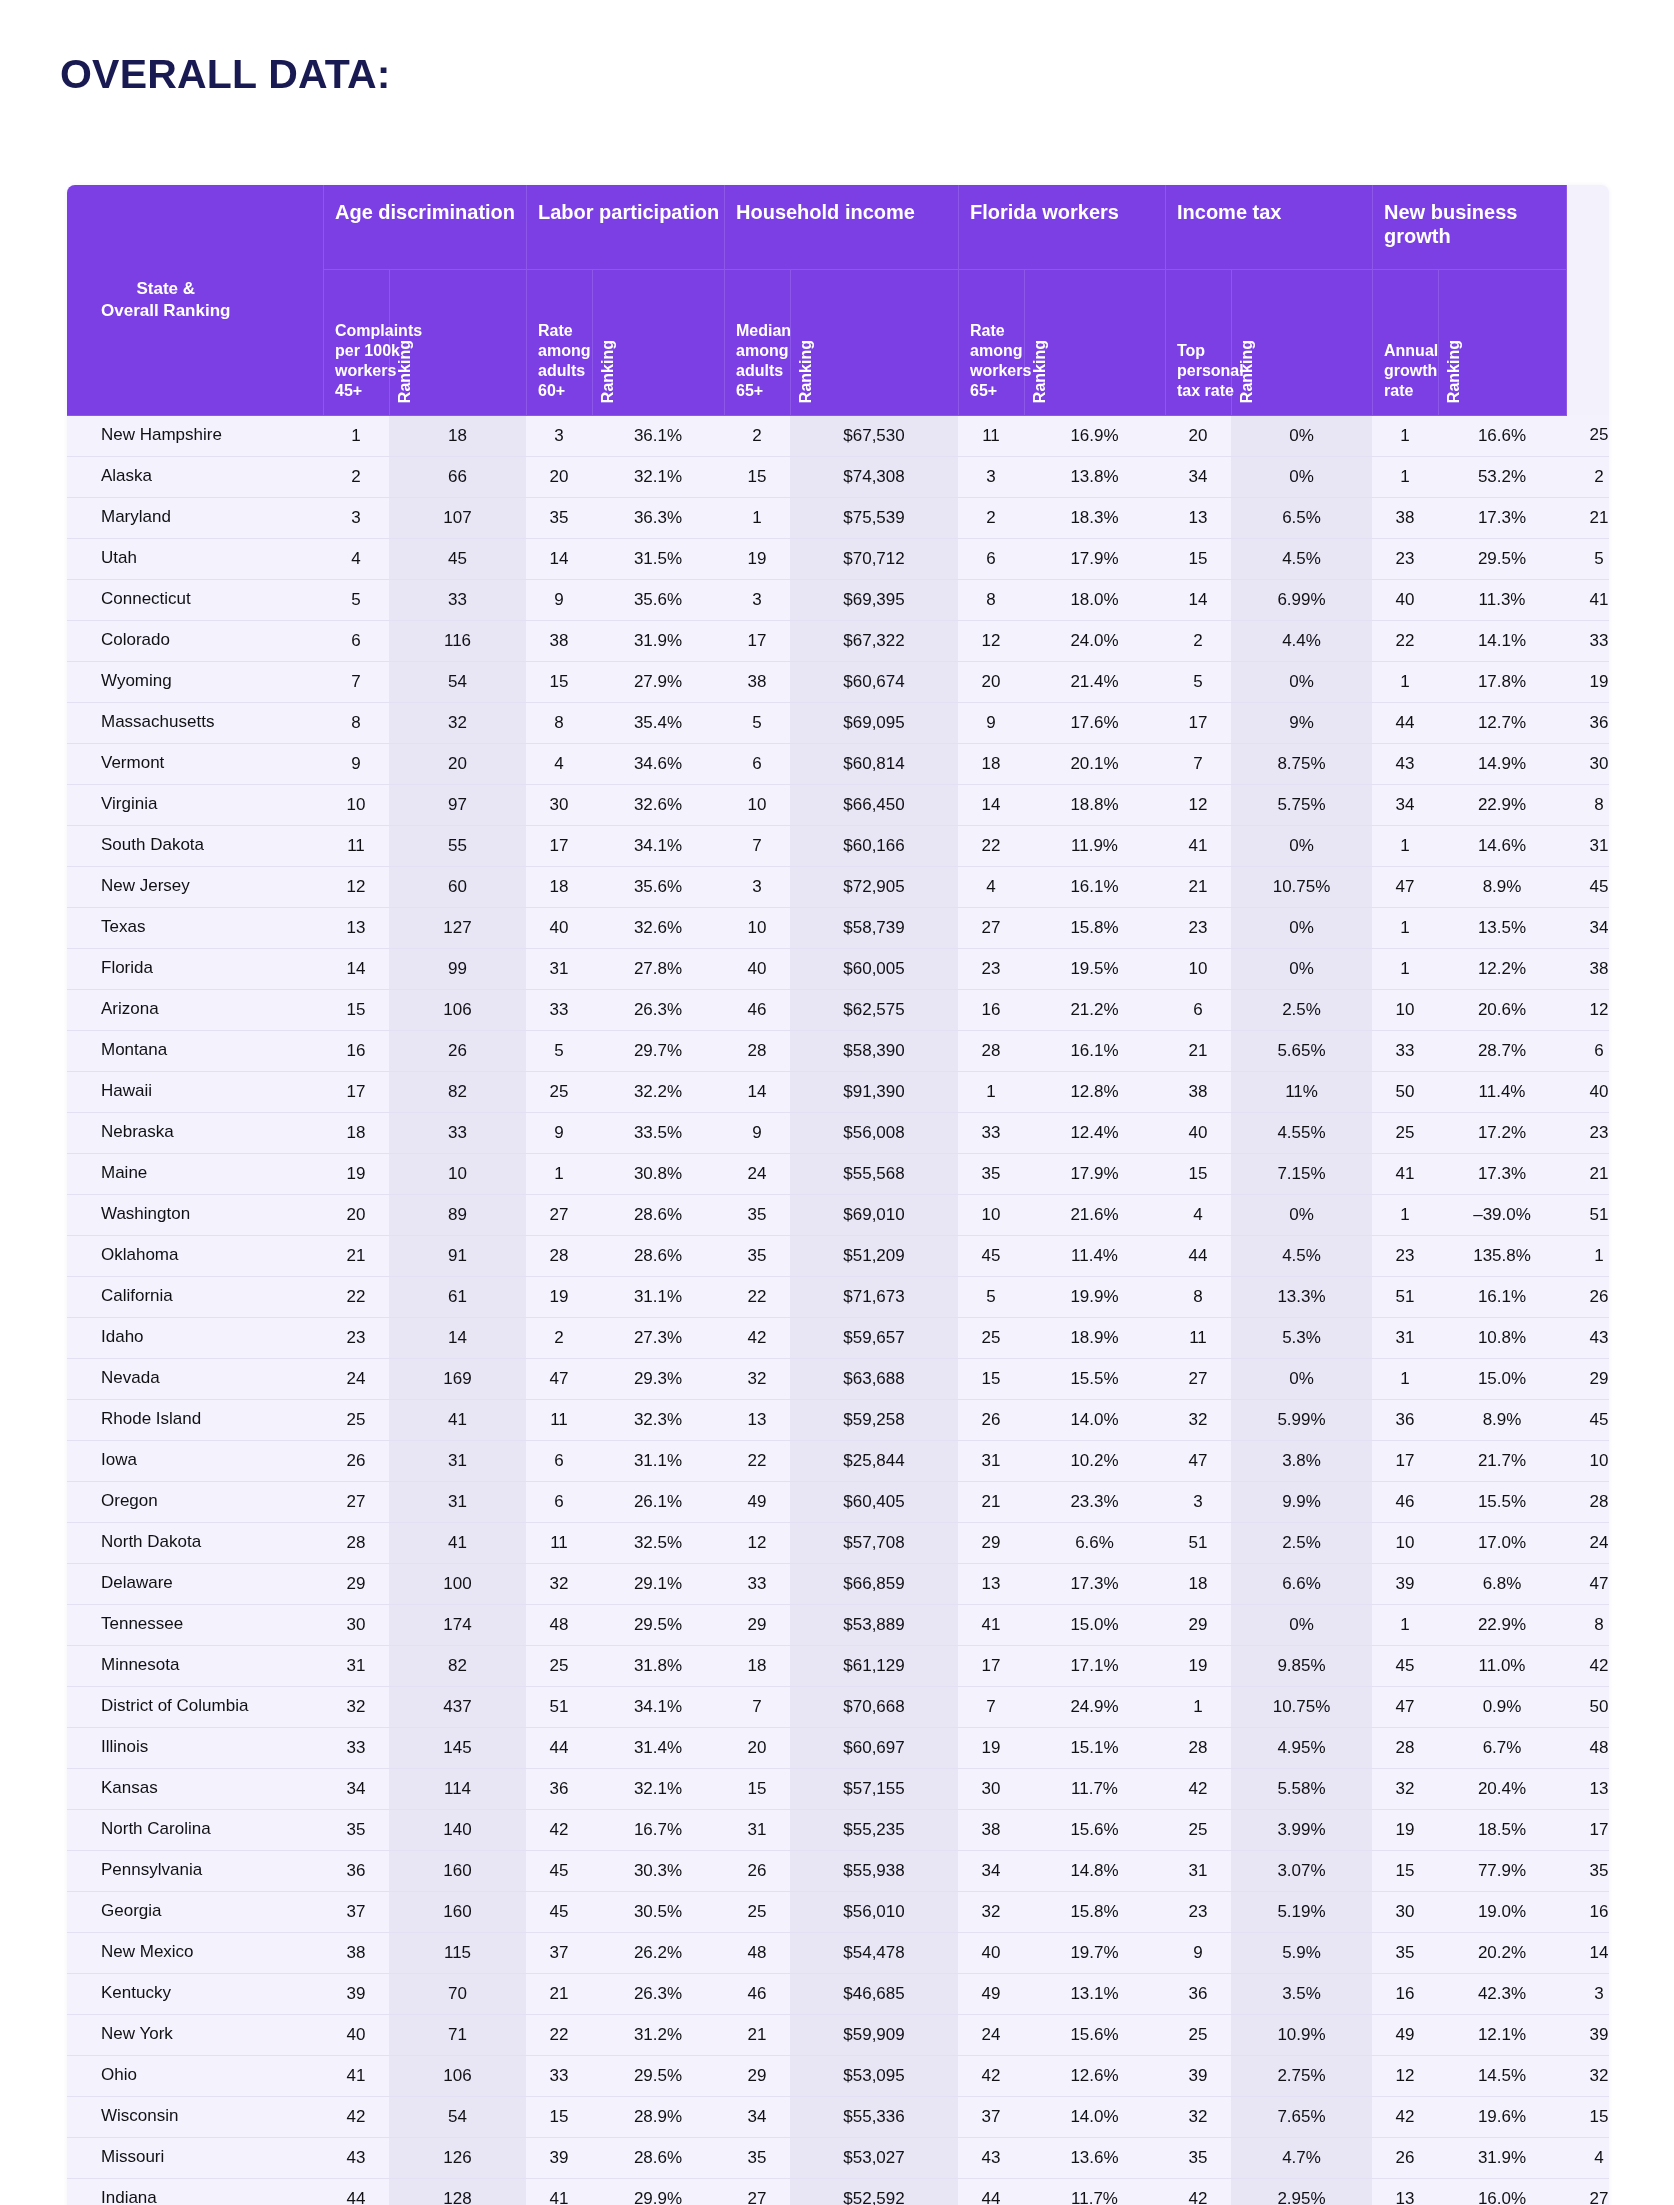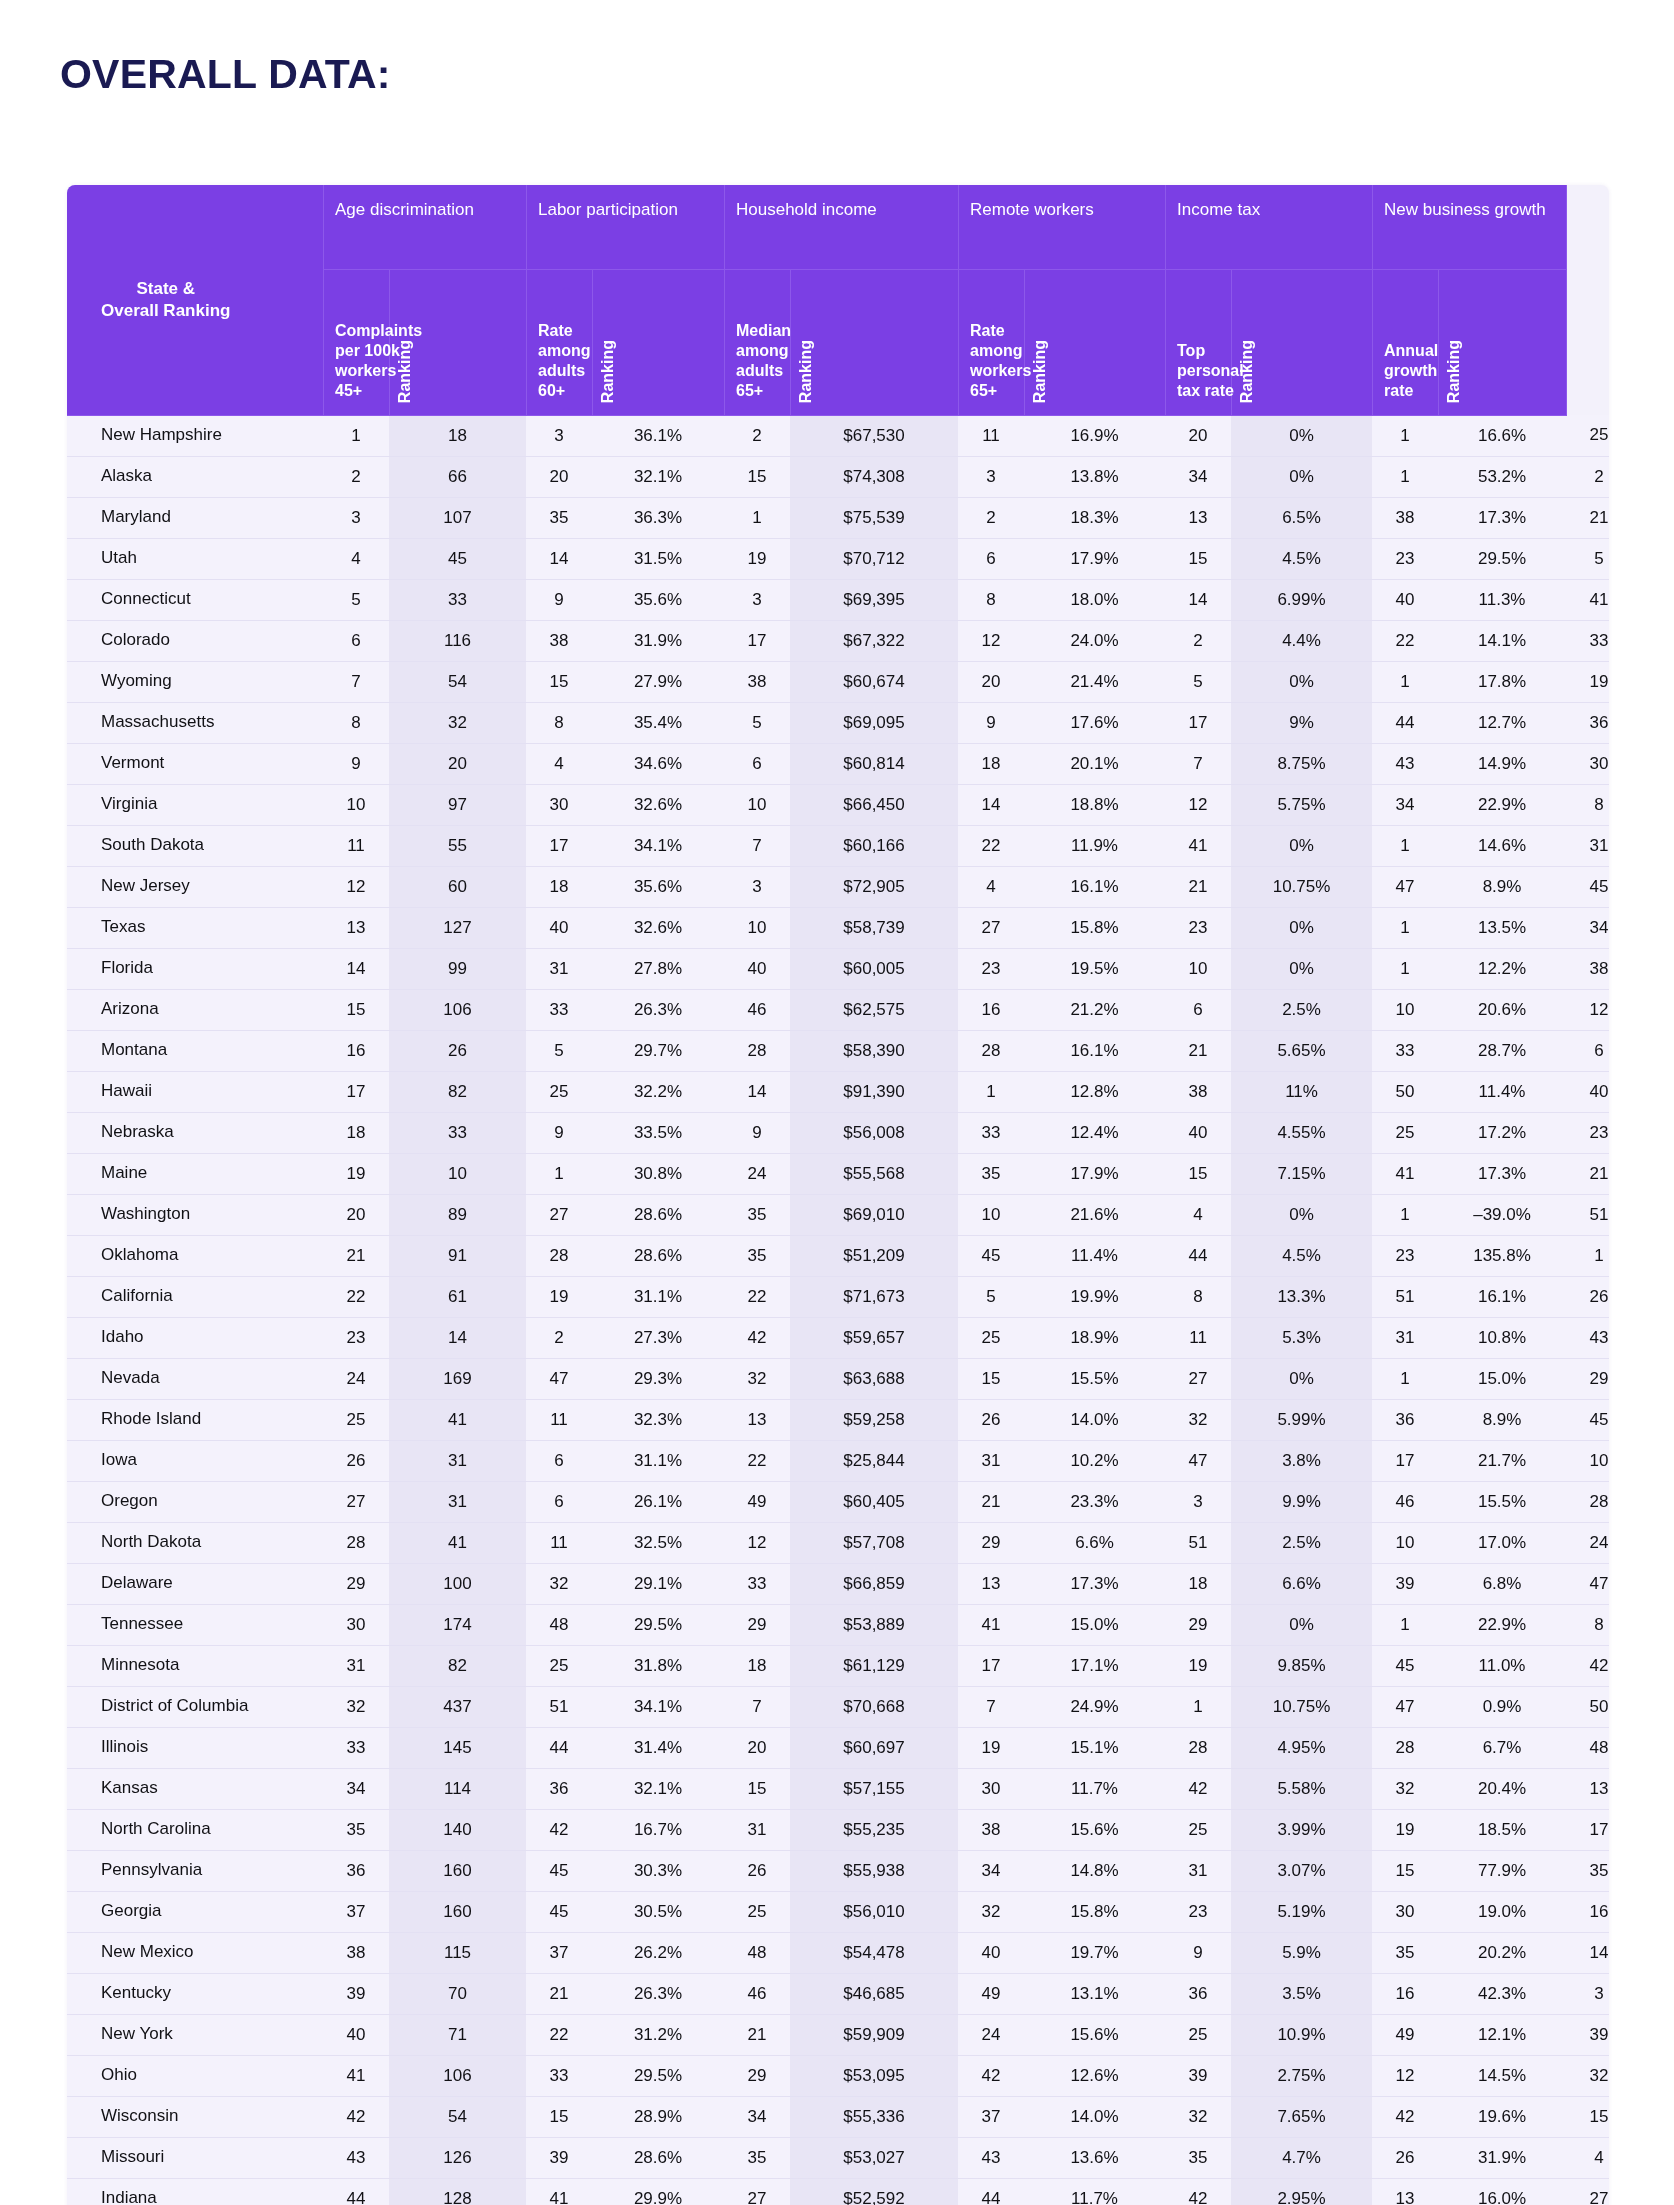--- a/index.html
+++ b/index.html
@@ -50,25 +50,25 @@
     font-weight: bold;
     vertical-align: top;
     padding: 0;
     border-right: 0.9px solid #8d58ea;
     border-bottom: 0.9px solid #8d58ea;
   }
   thead tr.grp th { height: 84px; }
   thead tr.sub  th { height: 146px; }
 
   .grp-label {
-    font-size: 17px;
+    font-size: 20px;
     line-height: 1.22;
     padding: 15px 0 0 11.5px;
     text-align: left;
-    font-weight: normal;
+    font-weight: bold;
   }
   .sub-label {
     font-size: 16px;
     line-height: 1.25;
     padding: 0 0 13.2px 11.5px;
     text-align: left;
     font-weight: bold;
     height: 100%;
     display: flex;
     align-items: flex-end;
@@ -158,21 +158,21 @@
         <th colspan="2">
           <div class="grp-label">Age discrimination</div>
         </th>
         <th colspan="2">
           <div class="grp-label">Labor participation</div>
         </th>
         <th colspan="2">
           <div class="grp-label">Household income</div>
         </th>
         <th colspan="2">
-          <div class="grp-label">Remote workers</div>
+          <div class="grp-label">Florida workers</div>
         </th>
         <th colspan="2">
           <div class="grp-label">Income tax</div>
         </th>
         <th colspan="2">
           <div class="grp-label">New business growth</div>
         </th>
       </tr>
       <tr class="sub">
         <th>

